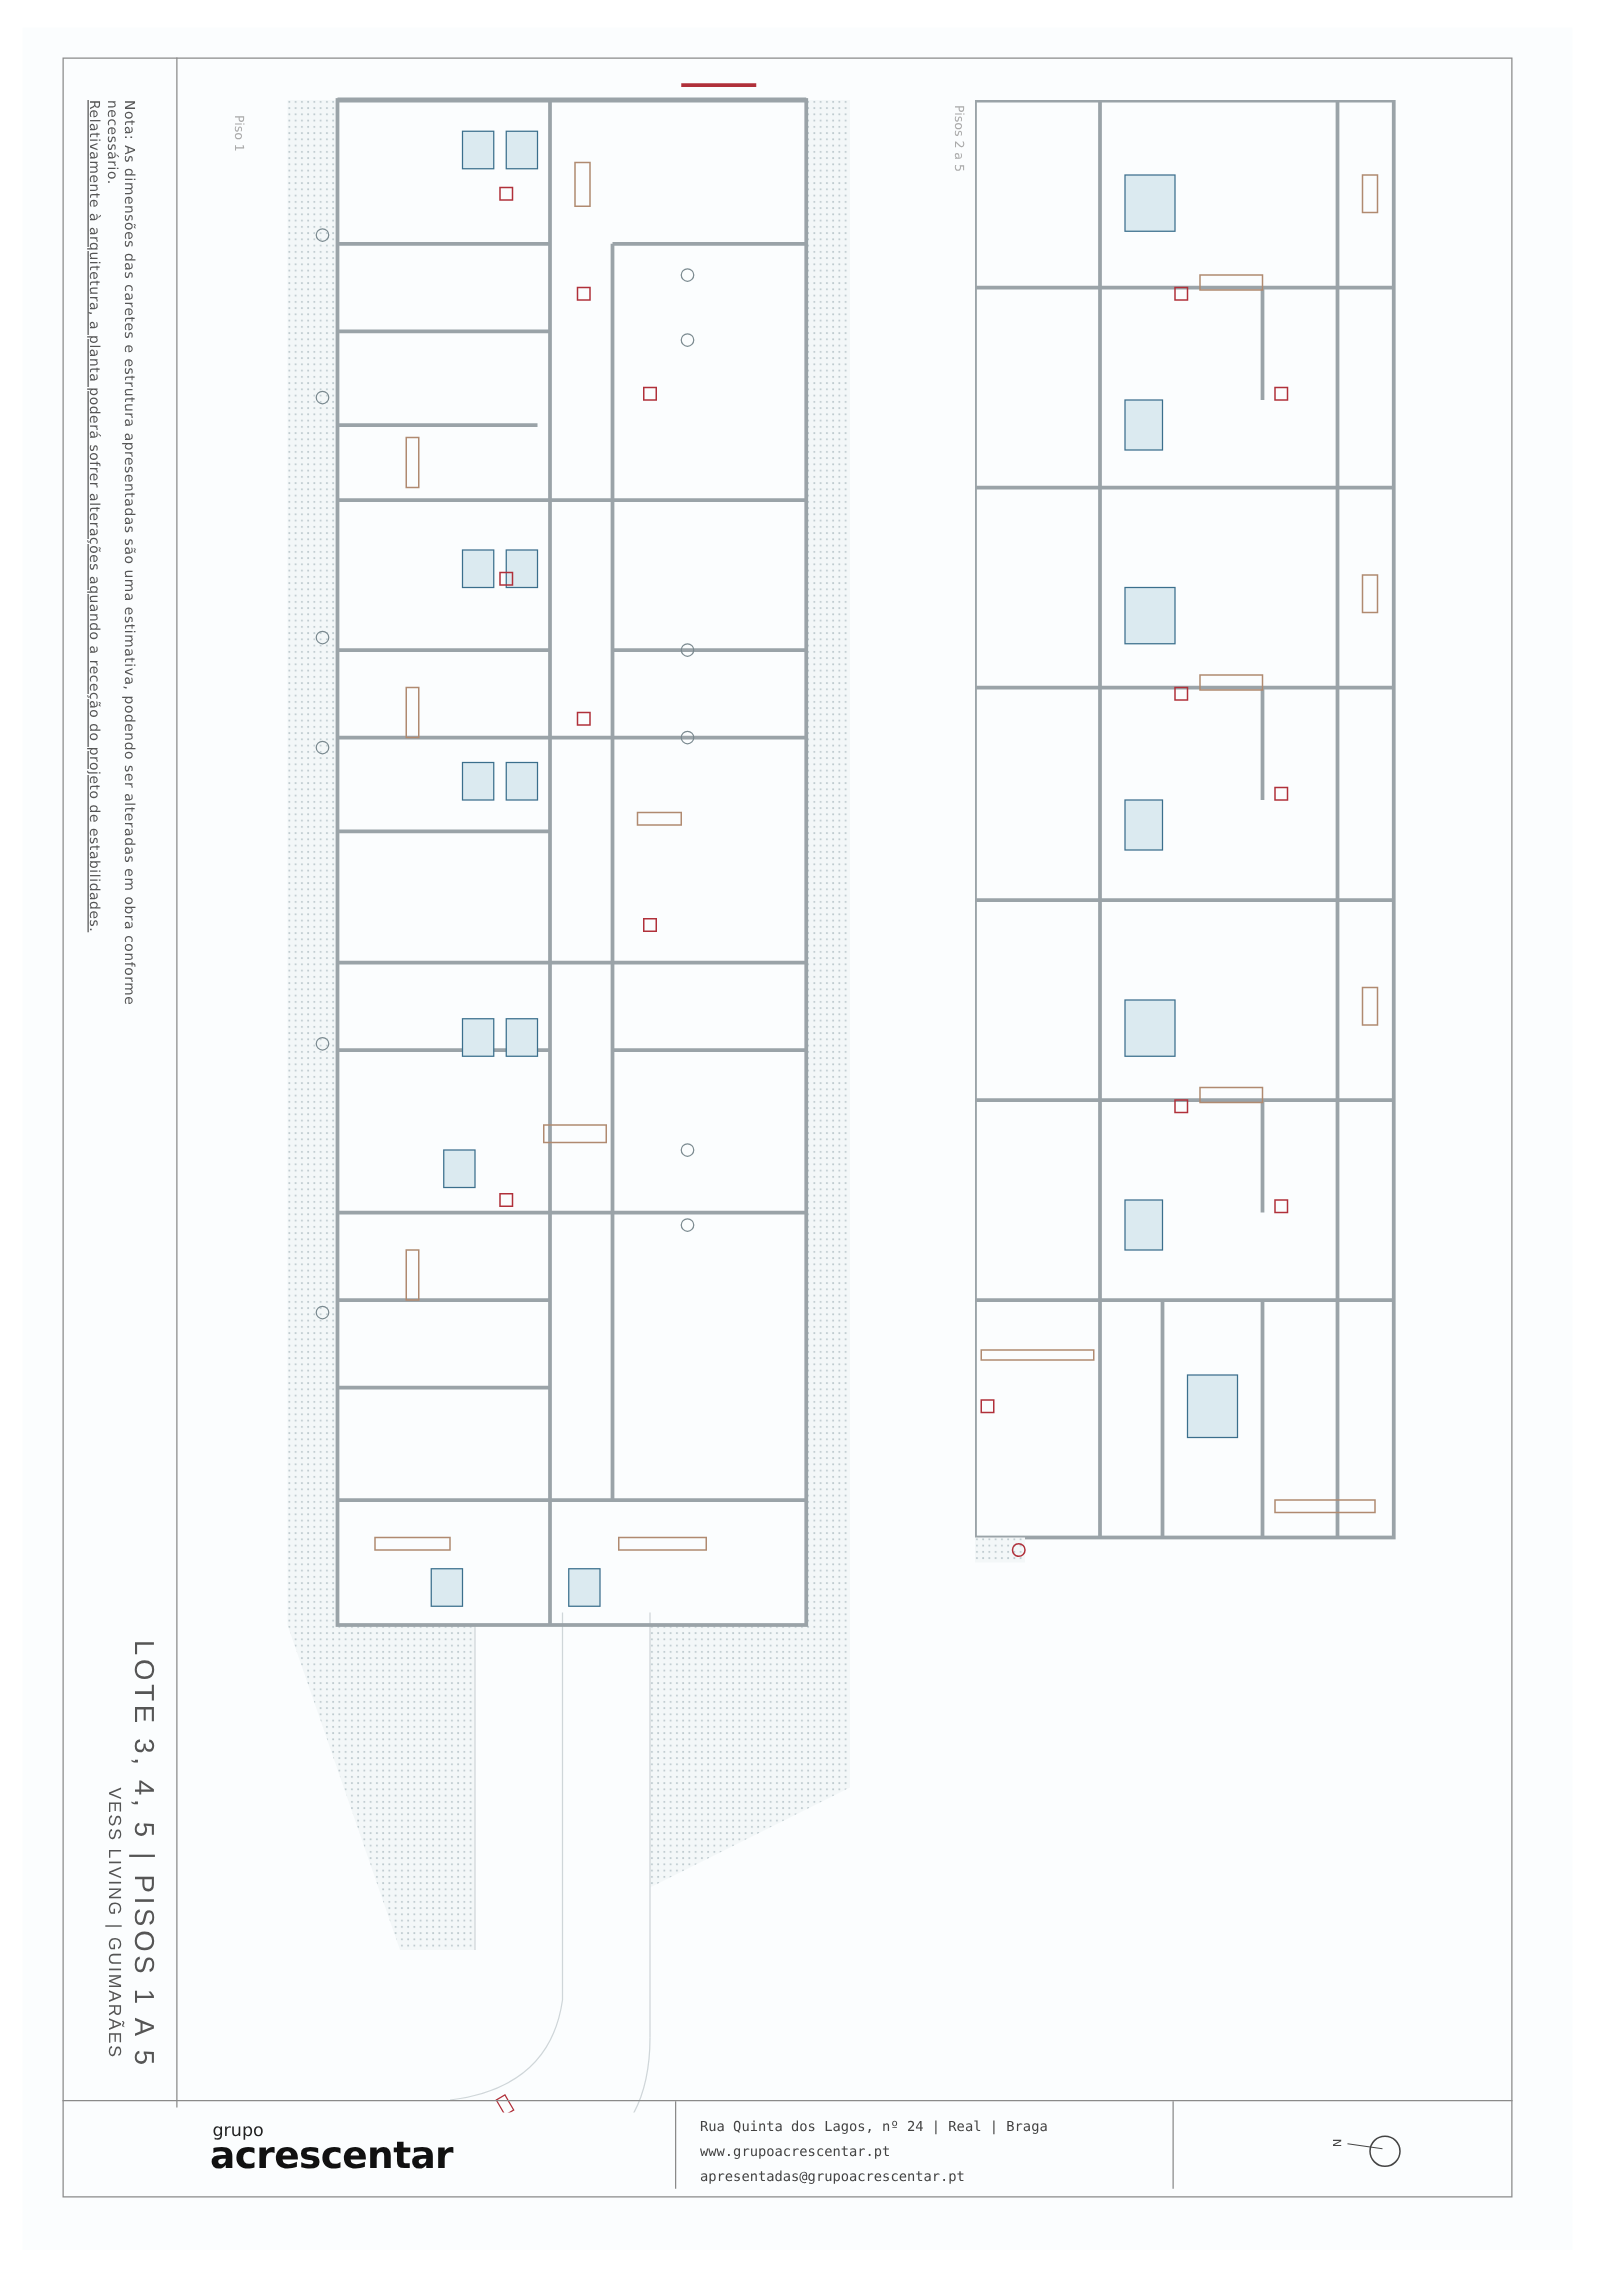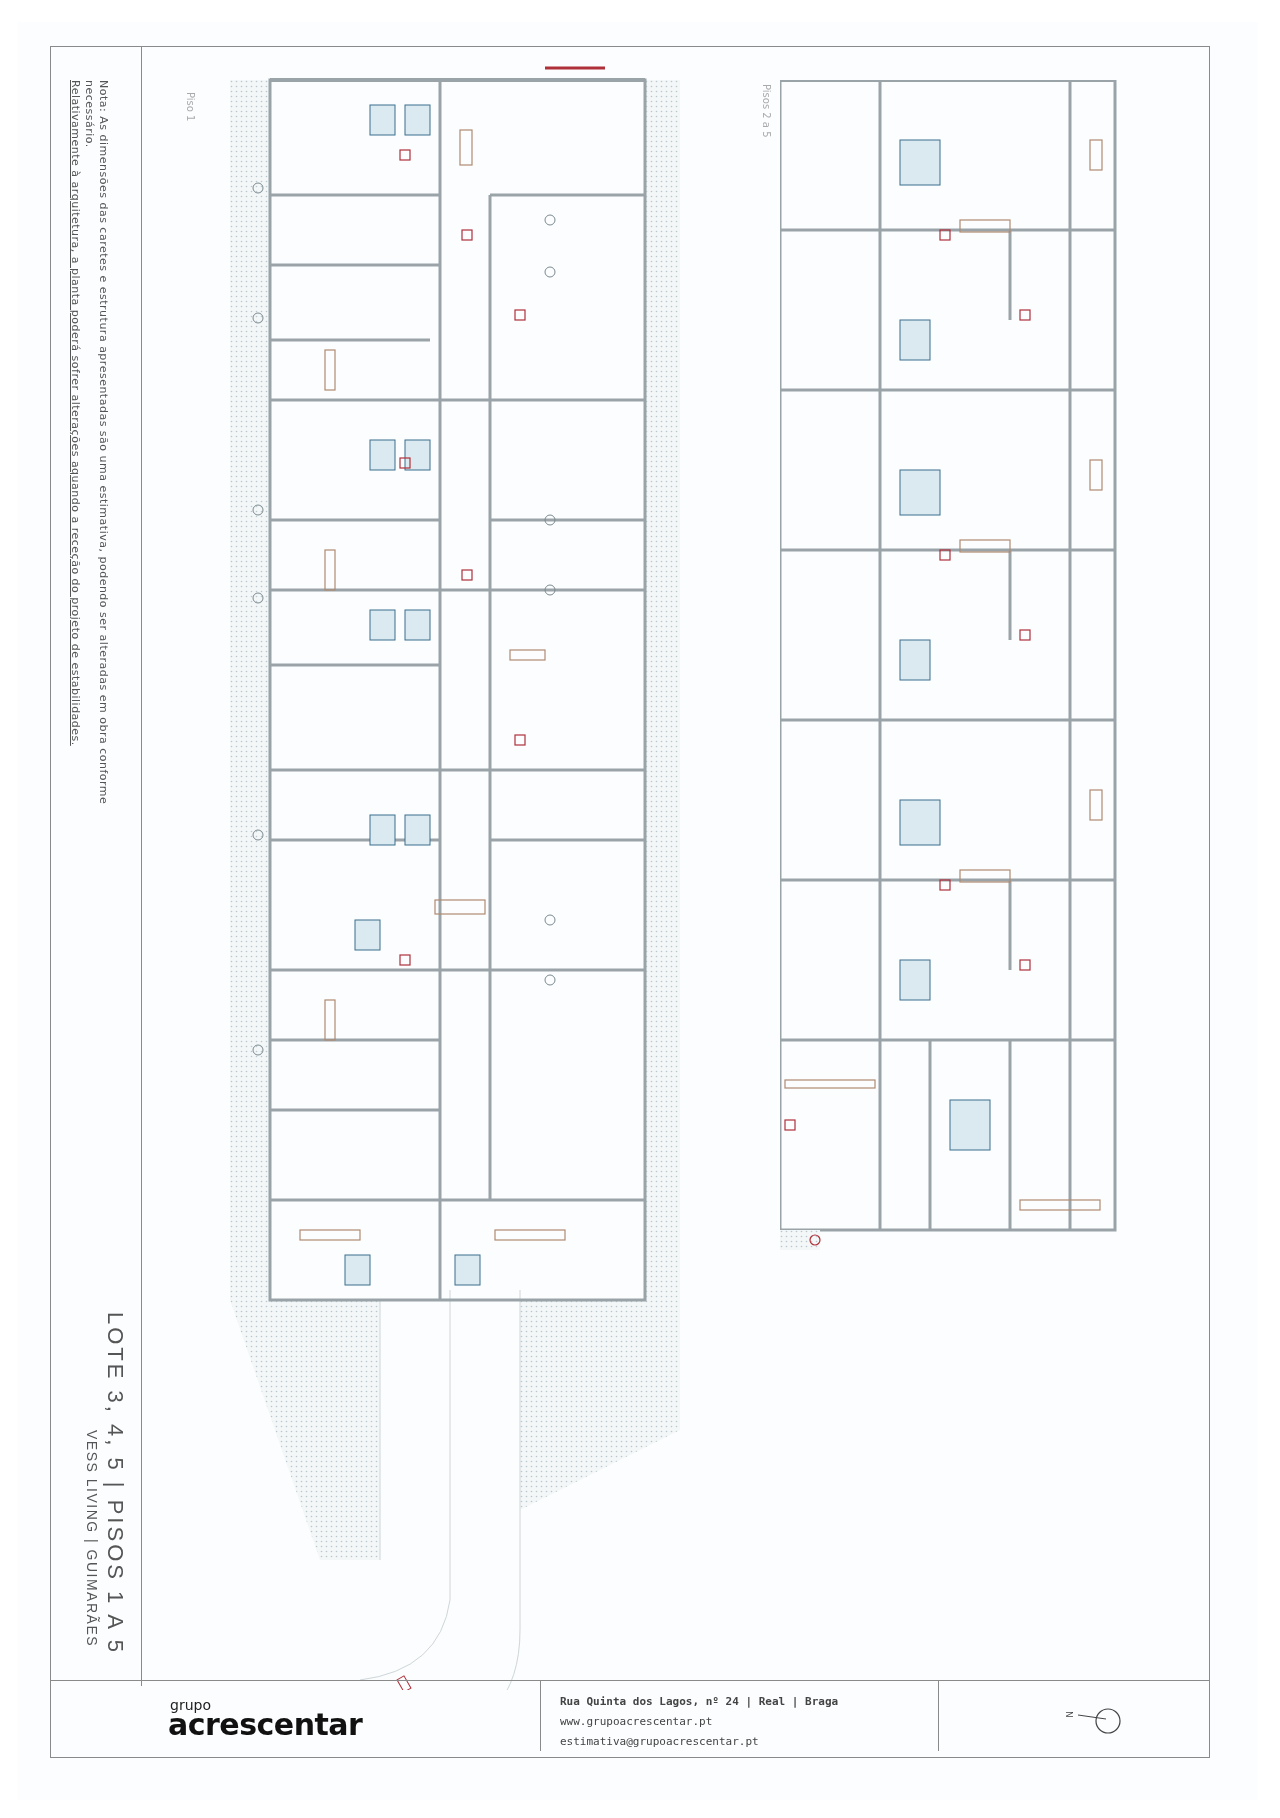--- a/index.html
+++ b/index.html
@@ -197,23 +197,23 @@
     <rect x="5" y="1000" width="90" height="8"></rect>
   </g>
 </svg>
 </div>
 
 <div class="title-block">
   <div class="tb-div1"></div>
   <div class="tb-div2"></div>
   <div class="logo-small">grupo</div>
   <div class="logo-big">acrescentar</div>
-  <div class="addr" style="top:14px;font-weight:bold;">Rua Quinta dos Lagos, nº 24 | Real | Braga</div>
+  <div class="addr" style="top:14px;">Rua Quinta dos Lagos, nº 24 | Real | Braga</div>
   <div class="addr" style="top:34px;">www.grupoacrescentar.pt</div>
-  <div class="addr" style="top:54px;">estimativa@grupoacrescentar.pt</div>
+  <div class="addr" style="top:54px;">apresentadas@grupoacrescentar.pt</div>
   <div style="position:absolute;left:1010px;top:18px;">
     <svg width="70" height="40" viewBox="0 0 70 40">
       <line x1="18" y1="16" x2="46" y2="20" stroke="#444" stroke-width="1"></line>
       <circle cx="48" cy="22" r="12" fill="none" stroke="#444" stroke-width="1.2"></circle>
       <text x="6" y="20" font-size="9" fill="#444" font-family="DejaVu Sans, sans-serif" transform="rotate(90 10 16)">N</text>
     </svg>
   </div>
 </div>
 
 </body></html>

